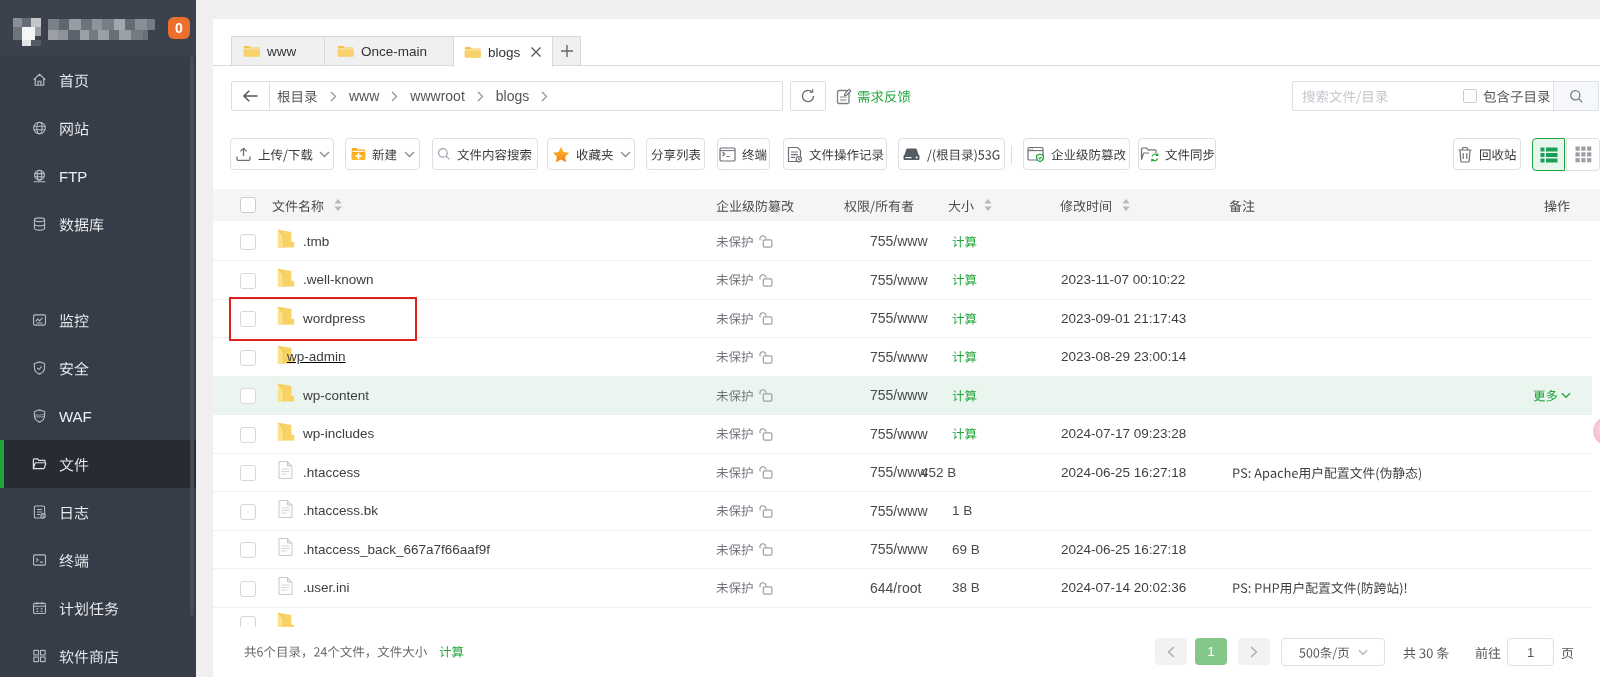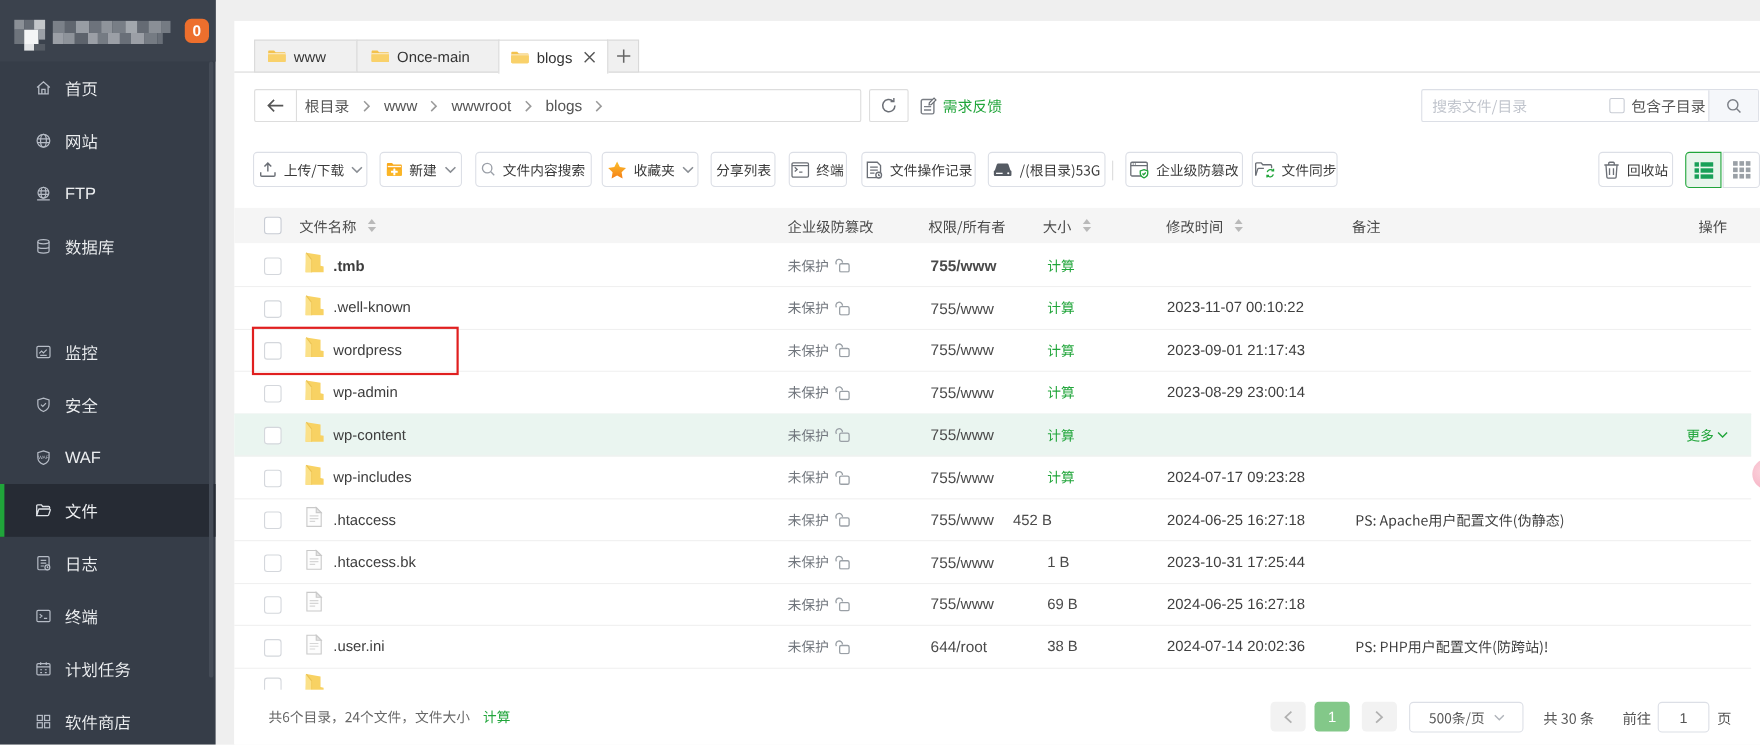--- a/index.html
+++ b/index.html
@@ -35,21 +35,21 @@
 
 .tbtn{position:absolute;top:138px;height:32px;border:1px solid #dcdfe6;border-radius:4px;background:#fff;display:flex;align-items:center;justify-content:center;}
 .chev{margin-left:6px;}
 
 #thead{position:absolute;left:213px;top:189px;width:1387px;height:32px;background:#f5f5f5;}
 .hl{position:absolute;top:189px;height:32px;display:flex;align-items:center;}
 .row{position:absolute;left:213px;width:1379px;height:39px;border-bottom:1px solid #f0f0f0;}
 .cell{position:absolute;top:0;height:38px;display:flex;align-items:center;}
 .cbx{position:absolute;left:27px;top:12px;width:16px;height:16px;border:1px solid #d4d7dc;border-radius:3px;background:#fff;}
 .fname{font-size:13.5px;color:#3d3d3d;}
-.perm{font-size:14px;color:#4a4a4a;}
+.perm{font-size:14px;color:#4a4a4a;margin-left:24px;}
 .fsize{font-size:13.5px;color:#4a4a4a;}
 .fdate{font-size:13.5px;color:#3f3f3f;}
 
 #foot{position:absolute;left:213px;top:627px;width:1387px;height:50px;background:#fff;}
 .pgbtn{position:absolute;top:638px;width:32px;height:27px;background:#f2f2f2;border-radius:4px;display:flex;align-items:center;justify-content:center;}
 #redrect{position:absolute;left:229px;top:297px;width:188px;height:44px;border:2px solid #e01f1f;z-index:5;}
 #pinkball{position:absolute;left:1593px;top:417px;width:28px;height:28px;border-radius:50%;background:radial-gradient(circle at 35% 40%,#fbd3dc,#f5a8bd);z-index:6;}
 </style></head><body>
 <div id="side">
     <div id="side-head">
@@ -572,21 +572,21 @@
 <div class="hl" style="left:1229px;">
     <svg width="26" height="18.8" viewBox="0 0 26 18.8">
       <path d="M8.9 6.1C8.3 6.8 7.4 7.4 6.5 7.9C5.6 7.4 4.8 6.9 4.3 6.3L4.4 6.1ZM4.8 4.1C4.1 5.3 2.9 6.6 1.0 7.4C1.2 7.6 1.5 7.9 1.7 8.2C2.4 7.8 3.0 7.3 3.6 6.9C4.1 7.4 4.7 7.9 5.5 8.3C3.9 9.0 2.1 9.5 0.4 9.7C0.6 9.9 0.8 10.3 0.8 10.6C2.7 10.3 4.7 9.7 6.5 8.9C8.1 9.7 10.0 10.2 12.0 10.4C12.2 10.2 12.4 9.8 12.6 9.5C10.8 9.3 9.0 8.9 7.5 8.3C8.7 7.6 9.8 6.7 10.5 5.6L9.9 5.2L9.7 5.3H5.2C5.4 5.0 5.7 4.7 5.8 4.3ZM3.2 13.4H6.0V14.8H3.2ZM3.2 12.6V11.3H6.0V12.6ZM9.7 13.4V14.8H7.0V13.4ZM9.7 12.6H7.0V11.3H9.7ZM2.2 10.4V16.1H3.2V15.7H9.7V16.1H10.8V10.4Z M14.2 5.0C15.1 5.4 16.1 6.0 16.7 6.5L17.3 5.7C16.7 5.3 15.6 4.7 14.8 4.3ZM13.5 8.6C14.4 9.0 15.4 9.6 16.0 10.0L16.5 9.2C16.0 8.8 14.9 8.2 14.1 7.9ZM13.9 15.3 14.7 16.0C15.5 14.8 16.4 13.1 17.1 11.8L16.4 11.1C15.7 12.6 14.6 14.3 13.9 15.3ZM20.1 4.4C20.6 5.1 21.0 6.0 21.2 6.6L22.2 6.2C22.0 5.6 21.5 4.8 21.0 4.1ZM17.3 6.6V7.6H20.8V10.5H17.8V11.4H20.8V14.8H16.9V15.7H25.5V14.8H21.8V11.4H24.7V10.5H21.8V7.6H25.2V6.6Z" fill="#4a4a4a"></path>
     </svg>
   </div>
 <div class="hl" style="left:1544px;">
     <svg width="26" height="18.8" viewBox="0 0 26 18.8">
       <path d="M6.9 5.4H9.9V6.8H6.9ZM6.0 4.7V7.5H10.8V4.7ZM5.5 8.8H7.2V10.3H5.5ZM9.5 8.8H11.3V10.3H9.5ZM2.1 4.2V6.8H0.6V7.7H2.1V10.5C1.5 10.8 0.9 10.9 0.5 11.1L0.7 12.0L2.1 11.5V15.0C2.1 15.1 2.0 15.2 1.9 15.2C1.8 15.2 1.4 15.2 0.9 15.2C1.1 15.4 1.2 15.8 1.2 16.0C1.9 16.0 2.3 16.0 2.6 15.9C2.9 15.7 3.0 15.5 3.0 15.0V11.2L4.3 10.7L4.1 9.8L3.0 10.2V7.7H4.2V6.8H3.0V4.2ZM7.9 11.1V12.0H4.4V12.9H7.3C6.4 13.8 5.0 14.7 3.6 15.1C3.8 15.2 4.1 15.6 4.2 15.8C5.5 15.4 6.9 14.5 7.9 13.4V16.1H8.8V13.3C9.6 14.3 10.8 15.2 11.9 15.7C12.1 15.5 12.4 15.1 12.6 15.0C11.4 14.6 10.2 13.7 9.4 12.9H12.4V12.0H8.8V11.1H12.1V8.1H8.7V11.1H8.0V8.1H4.7V11.1Z M19.8 4.3C19.2 6.2 18.1 8.1 17.0 9.3C17.2 9.5 17.6 9.8 17.7 10.0C18.4 9.3 19.0 8.3 19.6 7.3H20.5V16.1H21.5V12.9H25.4V12.0H21.5V10.0H25.2V9.2H21.5V7.3H25.5V6.3H20.0C20.3 5.8 20.6 5.2 20.8 4.6ZM16.7 4.2C16.0 6.2 14.8 8.1 13.5 9.4C13.7 9.6 13.9 10.2 14.0 10.4C14.5 9.9 14.9 9.4 15.3 8.8V16.1H16.3V7.3C16.8 6.4 17.3 5.4 17.6 4.5Z" fill="#4a4a4a"></path>
     </svg>
   </div>
-<div class="row" style="top:222.0px;font-weight:bold;">
+<div class="row" style="top:222.0px;">
     <span class="cbx"></span>
     <div class="cell" style="left:64px;height:34px;">
       <svg width="18" height="19.5" viewBox="0 0 18 19.5">
         <path d="M1.5 0.8 14.4 2.9V12.6L17.2 13.2V18.6H0.8Z" fill="#f8d263"></path>
         <path d="M1.5 0.8 6.3 7.0V18.6H0.8V1.5Z" fill="#fbe189"></path>
         <path d="M1.5 0.8 6.3 7.0" stroke="#eac253" stroke-width="1" fill="none"></path>
         <path d="M6.3 7.0V18.6" stroke="#f2ca59" stroke-width="0.8" fill="none"></path>
       </svg>
     </div>
     <div class="cell" style="left:90px;">
@@ -687,21 +687,21 @@
 <div class="row" style="top:337.5px;">
     <span class="cbx"></span>
     <div class="cell" style="left:64px;height:34px;">
       <svg width="18" height="19.5" viewBox="0 0 18 19.5">
         <path d="M1.5 0.8 14.4 2.9V12.6L17.2 13.2V18.6H0.8Z" fill="#f8d263"></path>
         <path d="M1.5 0.8 6.3 7.0V18.6H0.8V1.5Z" fill="#fbe189"></path>
         <path d="M1.5 0.8 6.3 7.0" stroke="#eac253" stroke-width="1" fill="none"></path>
         <path d="M6.3 7.0V18.6" stroke="#f2ca59" stroke-width="0.8" fill="none"></path>
       </svg>
     </div>
-    <div class="cell" style="left:90px;">
+    <div class="cell" style="left:74px;text-decoration:underline;">
       <span class="fname">wp-admin</span>
     </div>
     <div class="cell" style="left:503px;">
       <svg width="38" height="18.1" viewBox="0 0 38 18.1">
         <path d="M5.7 4.0V6.0H1.7V7.0H5.7V9.1H0.8V10.1H5.2C4.1 11.7 2.2 13.2 0.4 14.0C0.6 14.2 1.0 14.6 1.1 14.8C2.8 13.9 4.5 12.5 5.7 10.8V15.5H6.7V10.8C8.0 12.4 9.7 14.0 11.4 14.8C11.6 14.6 11.9 14.2 12.1 14.0C10.3 13.2 8.4 11.7 7.3 10.1H11.8V9.1H6.7V7.0H10.9V6.0H6.7V4.0Z M18.1 5.4H22.8V7.7H18.1ZM17.2 4.6V8.6H20.0V10.1H16.3V11.0H19.4C18.6 12.3 17.2 13.6 16.0 14.2C16.2 14.4 16.5 14.7 16.6 14.9C17.8 14.2 19.1 13.0 20.0 11.6V15.5H20.9V11.6C21.8 12.9 23.0 14.2 24.1 15.0C24.3 14.7 24.6 14.4 24.8 14.2C23.6 13.6 22.3 12.3 21.5 11.0H24.4V10.1H20.9V8.6H23.7V4.6ZM16.0 4.0C15.2 5.9 14.0 7.8 12.8 9.0C12.9 9.2 13.2 9.7 13.3 9.9C13.8 9.4 14.2 8.9 14.7 8.3V15.5H15.6V6.9C16.1 6.1 16.5 5.2 16.8 4.3Z M27.4 4.0V6.5H25.7V7.4H27.4V10.1C26.6 10.3 26.0 10.5 25.5 10.6L25.7 11.6L27.4 11.1V14.3C27.4 14.5 27.3 14.6 27.1 14.6C27.0 14.6 26.5 14.6 25.9 14.6C26.0 14.8 26.1 15.2 26.2 15.4C27.0 15.4 27.5 15.4 27.8 15.3C28.1 15.1 28.3 14.8 28.3 14.3V10.8L29.8 10.3L29.6 9.4L28.3 9.9V7.4H29.7V6.5H28.3V4.0ZM32.4 4.4C32.8 4.9 33.3 5.7 33.5 6.2H30.6V9.5C30.6 11.2 30.4 13.3 29.0 14.9C29.2 15.0 29.6 15.3 29.8 15.5C31.1 14.1 31.4 12.0 31.5 10.3H35.6V11.1H36.6V6.2H33.6L34.4 5.8C34.2 5.3 33.7 4.6 33.2 4.0ZM35.6 9.4H31.5V7.0H35.6Z" fill="#70757c"></path>
       </svg>
       <span style="margin-left:5px;display:flex;">
         <svg width="14" height="14" viewBox="0 0 14 14" fill="none" stroke="#9aa0a6" stroke-width="1.2">
           <rect x="4.3" y="5.8" width="8.6" height="7.4" rx="1.4"></rect>
           <path d="M1.4 6.4 A3 3 0 1 1 6.9 4.9"></path>
@@ -859,32 +859,32 @@
           <path d="M1.4 6.4 A3 3 0 1 1 6.9 4.9"></path>
         </svg>
       </span>
     </div>
     <div class="cell" style="left:633px;">
       <span class="perm">755/www</span>
     </div>
     <div class="cell" style="left:739px;">
       <span class="fsize">1 B</span>
     </div>
-    <div class="cell" style="left:848px;">
-      <span class="fdate">2023-10-31 17:25:44</span>
-    </div>
   </div>
 <div class="row" style="top:530.0px;">
     <span class="cbx"></span>
     <div class="cell" style="left:64px;height:34px;">
       <svg width="17" height="20" viewBox="0 0 17 20">
         <path d="M2 1.5h8.5L15 6v12.5H2Z" fill="#fdfdfd" stroke="#c9c9c9" stroke-width="1"></path>
         <path d="M10.5 1.5 15 6h-4.5Z" fill="#e4e4e4" stroke="#c9c9c9" stroke-width="1"></path>
         <path d="M4.5 9h8M4.5 11.5h8M4.5 14h5" stroke="#d6d6d6" stroke-width="1.1"></path>
       </svg>
+    </div>
+    <div class="cell" style="left:90px;">
+      <span class="fname">.htaccess_back_667a7f66aaf9f</span>
     </div>
     <div class="cell" style="left:503px;">
       <svg width="38" height="18.1" viewBox="0 0 38 18.1">
         <path d="M5.7 4.0V6.0H1.7V7.0H5.7V9.1H0.8V10.1H5.2C4.1 11.7 2.2 13.2 0.4 14.0C0.6 14.2 1.0 14.6 1.1 14.8C2.8 13.9 4.5 12.5 5.7 10.8V15.5H6.7V10.8C8.0 12.4 9.7 14.0 11.4 14.8C11.6 14.6 11.9 14.2 12.1 14.0C10.3 13.2 8.4 11.7 7.3 10.1H11.8V9.1H6.7V7.0H10.9V6.0H6.7V4.0Z M18.1 5.4H22.8V7.7H18.1ZM17.2 4.6V8.6H20.0V10.1H16.3V11.0H19.4C18.6 12.3 17.2 13.6 16.0 14.2C16.2 14.4 16.5 14.7 16.6 14.9C17.8 14.2 19.1 13.0 20.0 11.6V15.5H20.9V11.6C21.8 12.9 23.0 14.2 24.1 15.0C24.3 14.7 24.6 14.4 24.8 14.2C23.6 13.6 22.3 12.3 21.5 11.0H24.4V10.1H20.9V8.6H23.7V4.6ZM16.0 4.0C15.2 5.9 14.0 7.8 12.8 9.0C12.9 9.2 13.2 9.7 13.3 9.9C13.8 9.4 14.2 8.9 14.7 8.3V15.5H15.6V6.9C16.1 6.1 16.5 5.2 16.8 4.3Z M27.4 4.0V6.5H25.7V7.4H27.4V10.1C26.6 10.3 26.0 10.5 25.5 10.6L25.7 11.6L27.4 11.1V14.3C27.4 14.5 27.3 14.6 27.1 14.6C27.0 14.6 26.5 14.6 25.9 14.6C26.0 14.8 26.1 15.2 26.2 15.4C27.0 15.4 27.5 15.4 27.8 15.3C28.1 15.1 28.3 14.8 28.3 14.3V10.8L29.8 10.3L29.6 9.4L28.3 9.9V7.4H29.7V6.5H28.3V4.0ZM32.4 4.4C32.8 4.9 33.3 5.7 33.5 6.2H30.6V9.5C30.6 11.2 30.4 13.3 29.0 14.9C29.2 15.0 29.6 15.3 29.8 15.5C31.1 14.1 31.4 12.0 31.5 10.3H35.6V11.1H36.6V6.2H33.6L34.4 5.8C34.2 5.3 33.7 4.6 33.2 4.0ZM35.6 9.4H31.5V7.0H35.6Z" fill="#70757c"></path>
       </svg>
       <span style="margin-left:5px;display:flex;">
         <svg width="14" height="14" viewBox="0 0 14 14" fill="none" stroke="#9aa0a6" stroke-width="1.2">
           <rect x="4.3" y="5.8" width="8.6" height="7.4" rx="1.4"></rect>
           <path d="M1.4 6.4 A3 3 0 1 1 6.9 4.9"></path>
         </svg>

